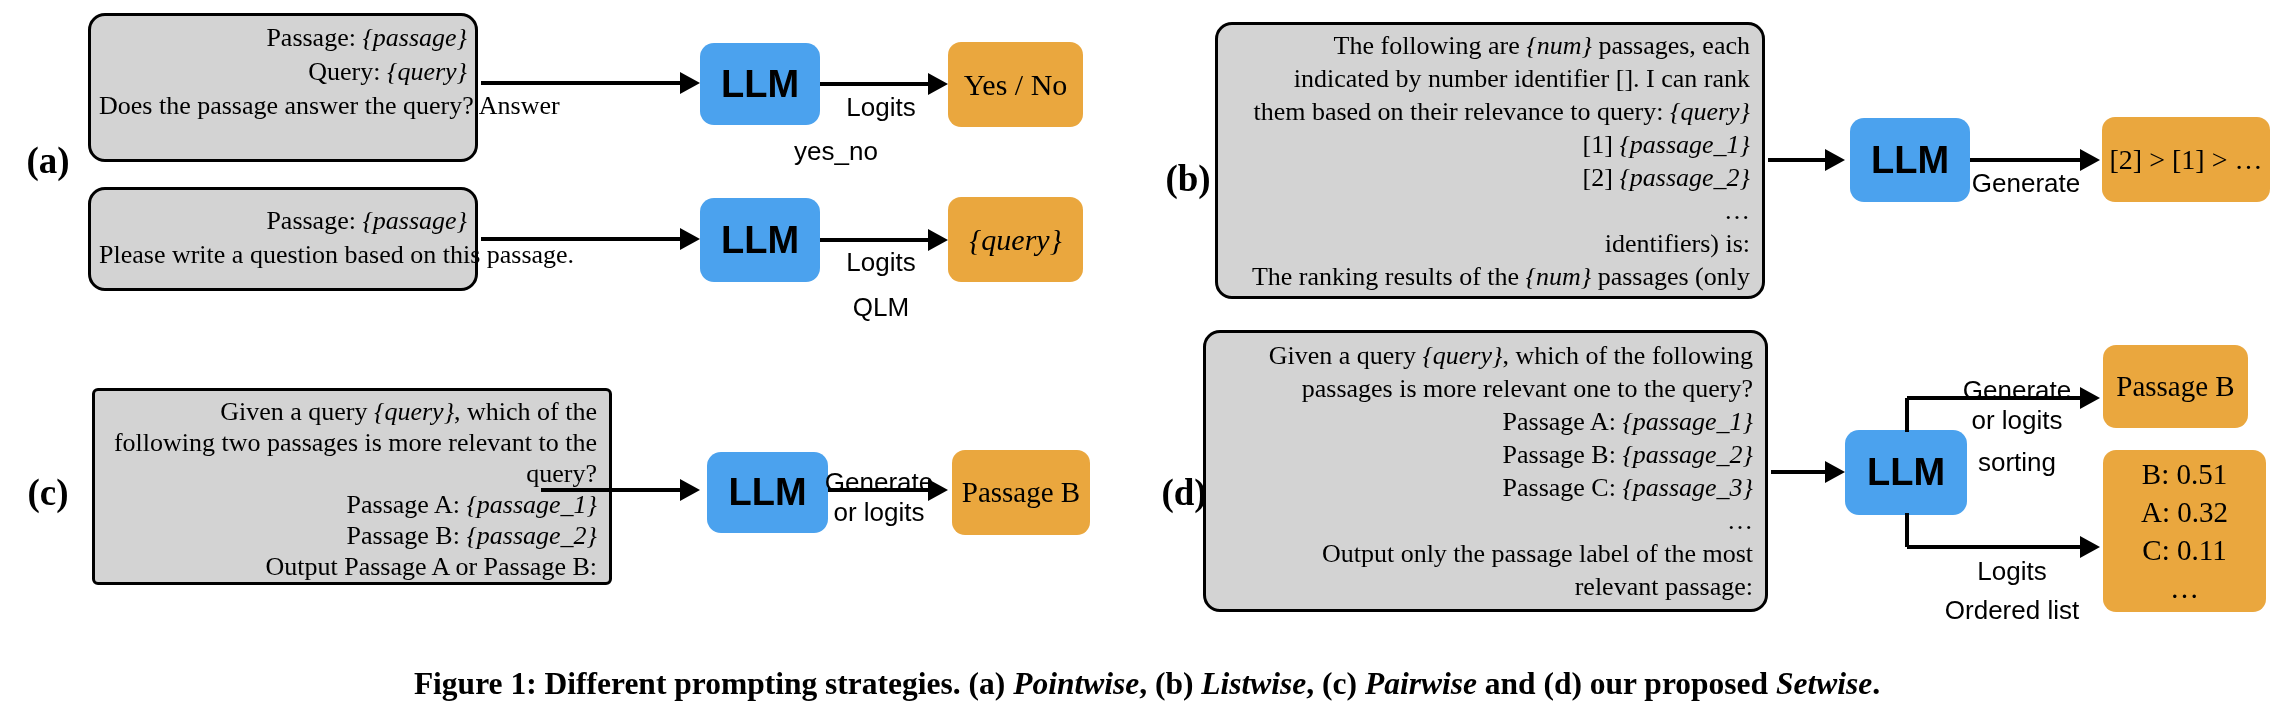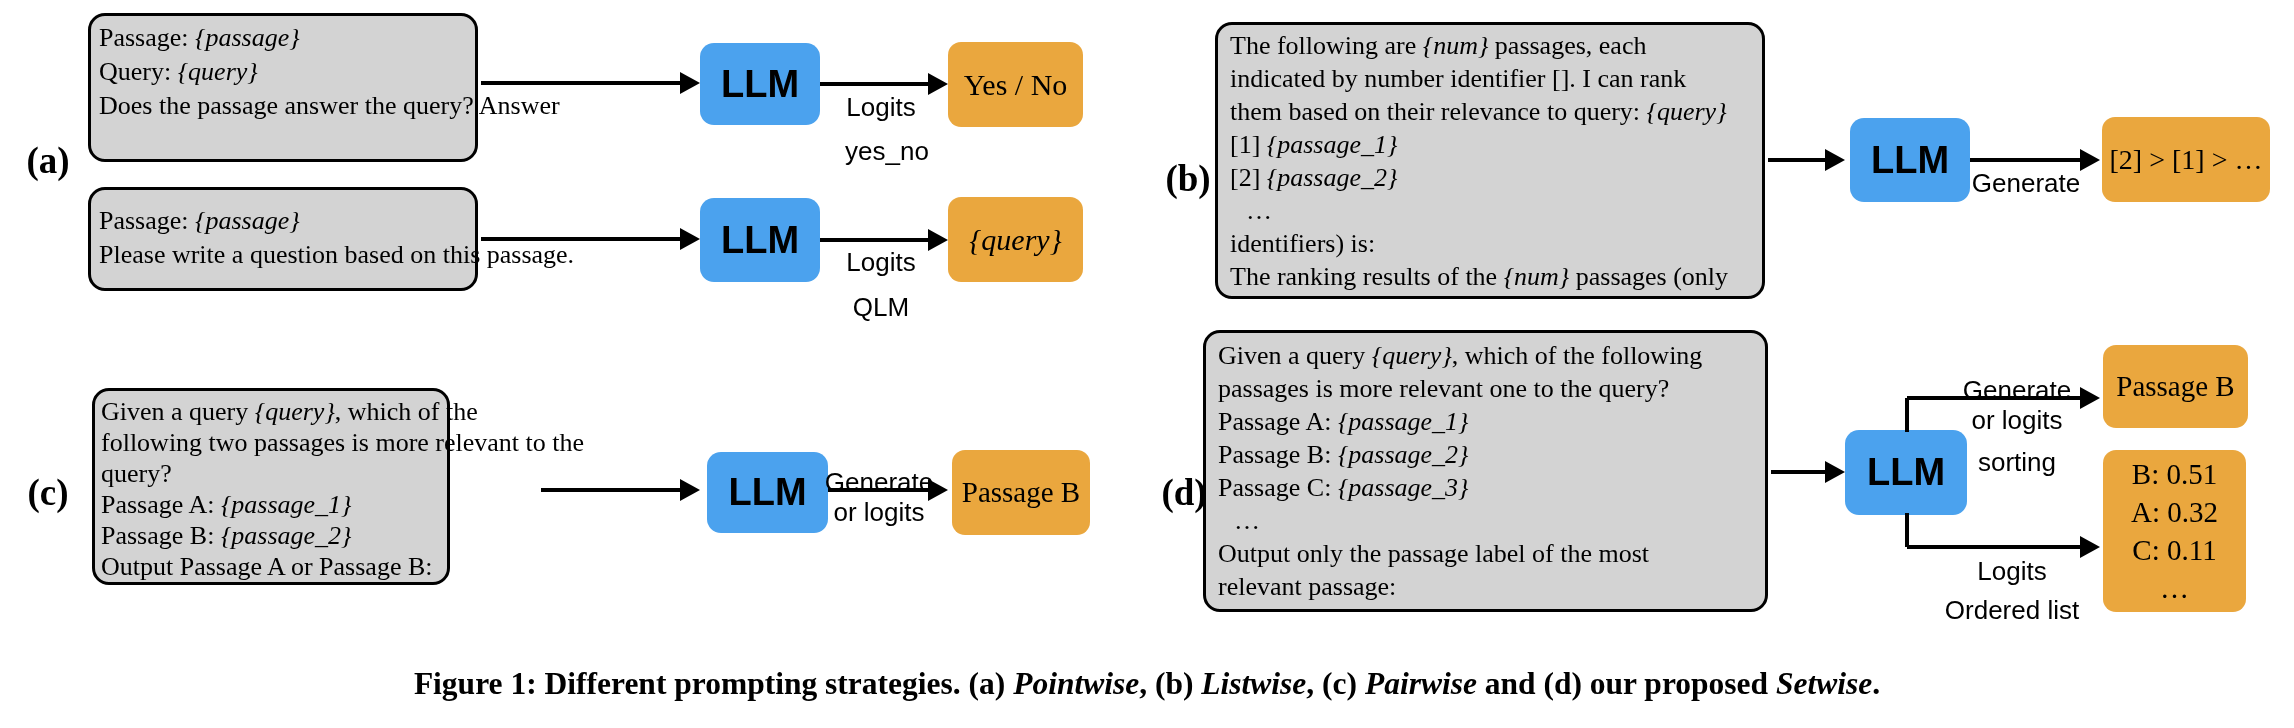--- a/index.html
+++ b/index.html
@@ -1,21 +1,21 @@
 <!DOCTYPE html>
 <html><head>
 <meta charset="utf-8">
 <style>
   html,body{margin:0;padding:0;background:#ffffff;}
   #figure{position:relative;width:2294px;height:728px;background:#ffffff;overflow:hidden;color:#000;}
 
   .panel-label{position:absolute;font-family:"Liberation Serif","DejaVu Serif",serif;font-weight:bold;font-size:37px;text-align:center;}
 
   .prompt-box{position:absolute;background:#d3d3d3;border:3.5px solid #000;border-radius:17px;
-    box-sizing:border-box;font-family:"Liberation Serif","DejaVu Serif",serif;font-size:26px;}
+    box-sizing:border-box;font-family:"Liberation Serif","DejaVu Serif",serif;font-size:26px;text-align:right;}
   .pline{white-space:nowrap;}
   .ell{padding-left:16px;}
   .it{font-style:italic;}
 
   .llm-box{position:absolute;background:#4ba2ee;border-radius:14px;display:flex;align-items:center;justify-content:center;
     font-family:"Liberation Sans","DejaVu Sans",sans-serif;font-weight:bold;font-size:38px;box-sizing:border-box;}
 
   .out-box{position:absolute;background:#eaa73e;border-radius:13px;display:flex;align-items:center;justify-content:center;
     font-family:"Liberation Serif","DejaVu Serif",serif;font-size:29px;box-sizing:border-box;text-align:center;}
   .out-col{flex-direction:column;line-height:38px;}
@@ -39,21 +39,21 @@
 
   <div class="prompt-box" style="left:88px;top:13px;width:390px;height:149px;padding:5px 8px;line-height:34px;">
     <div class="pline"><span>Passage: </span><span class="it">{passage}</span></div>
     <div class="pline"><span>Query: </span><span class="it">{query}</span></div>
     <div class="pline"><span>Does the passage answer the query? Answer</span></div>
   </div>
   <div class="arrow" style="left:481px;top:81px;width:199px;"></div>
   <div class="llm-box" style="left:700px;top:43px;width:120px;height:82px;">LLM</div>
   <div class="alabel" style="left:822px;top:48px;width:118px;">Logits</div>
   <div class="arrow" style="left:820px;top:82px;width:108px;"></div>
-  <div class="alabel" style="left:828px;top:92px;width:118px;">yes_no</div>
+  <div class="alabel" style="left:777px;top:92px;width:118px;">yes_no</div>
   <div class="out-box" style="left:948px;top:42px;width:135px;height:85px;font-size:30px;">
       <span>Yes / No</span>
     </div>
 
   <div class="prompt-box" style="left:88px;top:187px;width:390px;height:104px;padding:14px 8px;line-height:34px;">
     <div class="pline"><span>Passage: </span><span class="it">{passage}</span></div>
     <div class="pline"><span>Please write a question based on this passage.</span></div>
   </div>
   <div class="arrow" style="left:481px;top:237px;width:199px;"></div>
   <div class="llm-box" style="left:700px;top:198px;width:120px;height:84px;">LLM</div>
@@ -79,21 +79,21 @@
   <div class="arrow" style="left:1768px;top:158px;width:57px;"></div>
   <div class="llm-box" style="left:1850px;top:118px;width:120px;height:84px;">LLM</div>
   <div class="alabel" style="left:1968px;top:124px;width:116px;">Generate</div>
   <div class="arrow" style="left:1970px;top:158px;width:110px;"></div>
   <div class="out-box" style="left:2102px;top:117px;width:168px;height:85px;font-size:28px;">
       <span>[2] &gt; [1] &gt; …</span>
     </div>
 
   <div class="panel-label" style="left:16px;top:471px;width:64px;">(c)</div>
 
-  <div class="prompt-box" style="left:92px;top:388px;width:358px;height:197px;padding:5px 6px;line-height:31px;">
+  <div class="prompt-box" style="left:92px;top:388px;width:520px;height:197px;padding:5px 12px;line-height:31px;border-radius:6px;">
     <div class="pline"><span>Given a query </span><span class="it">{query}</span><span>, which of the</span></div>
     <div class="pline"><span>following two passages is more relevant to the</span></div>
     <div class="pline"><span>query?</span></div>
     <div class="pline"><span>Passage A: </span><span class="it">{passage_1}</span></div>
     <div class="pline"><span>Passage B: </span><span class="it">{passage_2}</span></div>
     <div class="pline"><span>Output Passage A or Passage B:</span></div>
   </div>
   <div class="arrow" style="left:541px;top:488px;width:139px;"></div>
   <div class="llm-box" style="left:707px;top:452px;width:121px;height:81px;">LLM</div>
   <div class="alabel" style="left:822px;top:423px;width:114px;">Generate</div>
@@ -124,21 +124,21 @@
   <div class="alabel" style="left:1952px;top:361px;width:130px;">or logits</div>
   <div class="alabel" style="left:1952px;top:403px;width:130px;">sorting</div>
   <div class="out-box" style="left:2103px;top:345px;width:145px;height:83px;">
       <span>Passage B</span>
     </div>
 
   <div class="vline" style="left:1905px;top:513px;height:34px;"></div>
   <div class="arrow" style="left:1907px;top:545px;width:173px;"></div>
   <div class="alabel" style="left:1932px;top:512px;width:160px;">Logits</div>
   <div class="alabel" style="left:1932px;top:551px;width:160px;">Ordered list</div>
-  <div class="out-box out-col" style="left:2103px;top:450px;width:143px;height:162px;">
+  <div class="out-box out-col" style="left:2103px;top:450px;width:163px;height:162px;">
     <div>B: 0.51</div>
     <div>A: 0.32</div>
     <div>C: 0.11</div>
     <div>…</div>
   </div>
 
   <div class="caption"><span>Figure 1: Different prompting strategies. (a) </span><span class="it">Pointwise</span><span>, (b) </span><span class="it">Listwise</span><span>, (c) </span><span class="it">Pairwise</span><span> and (d) our proposed </span><span class="it">Setwise</span><span>.</span></div>
 
 </div>
 

